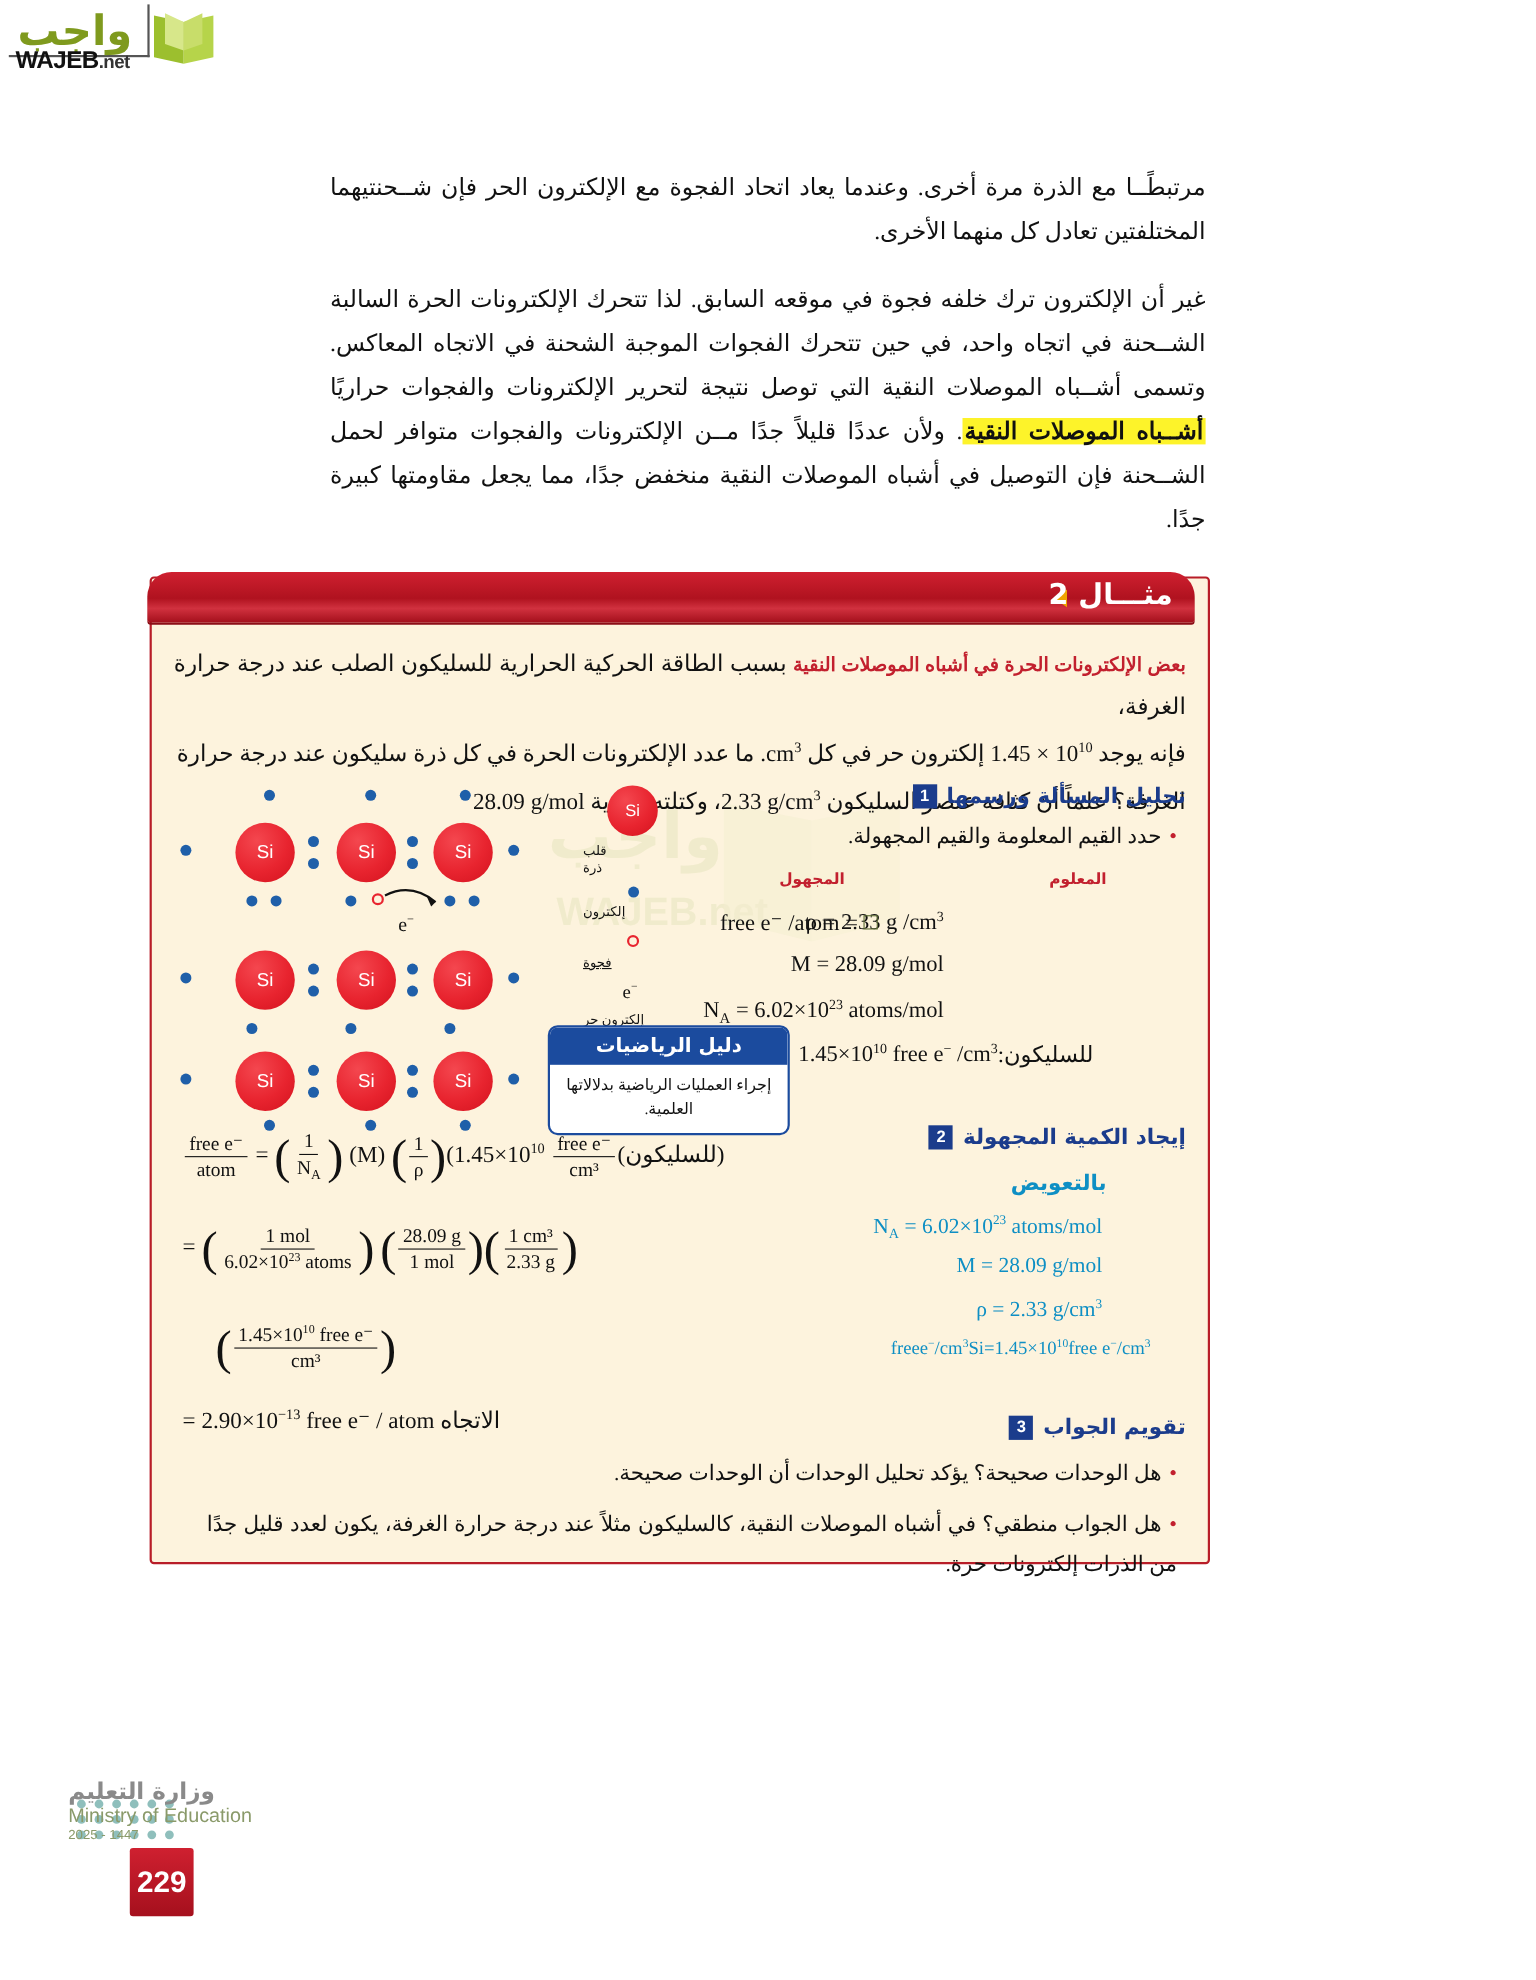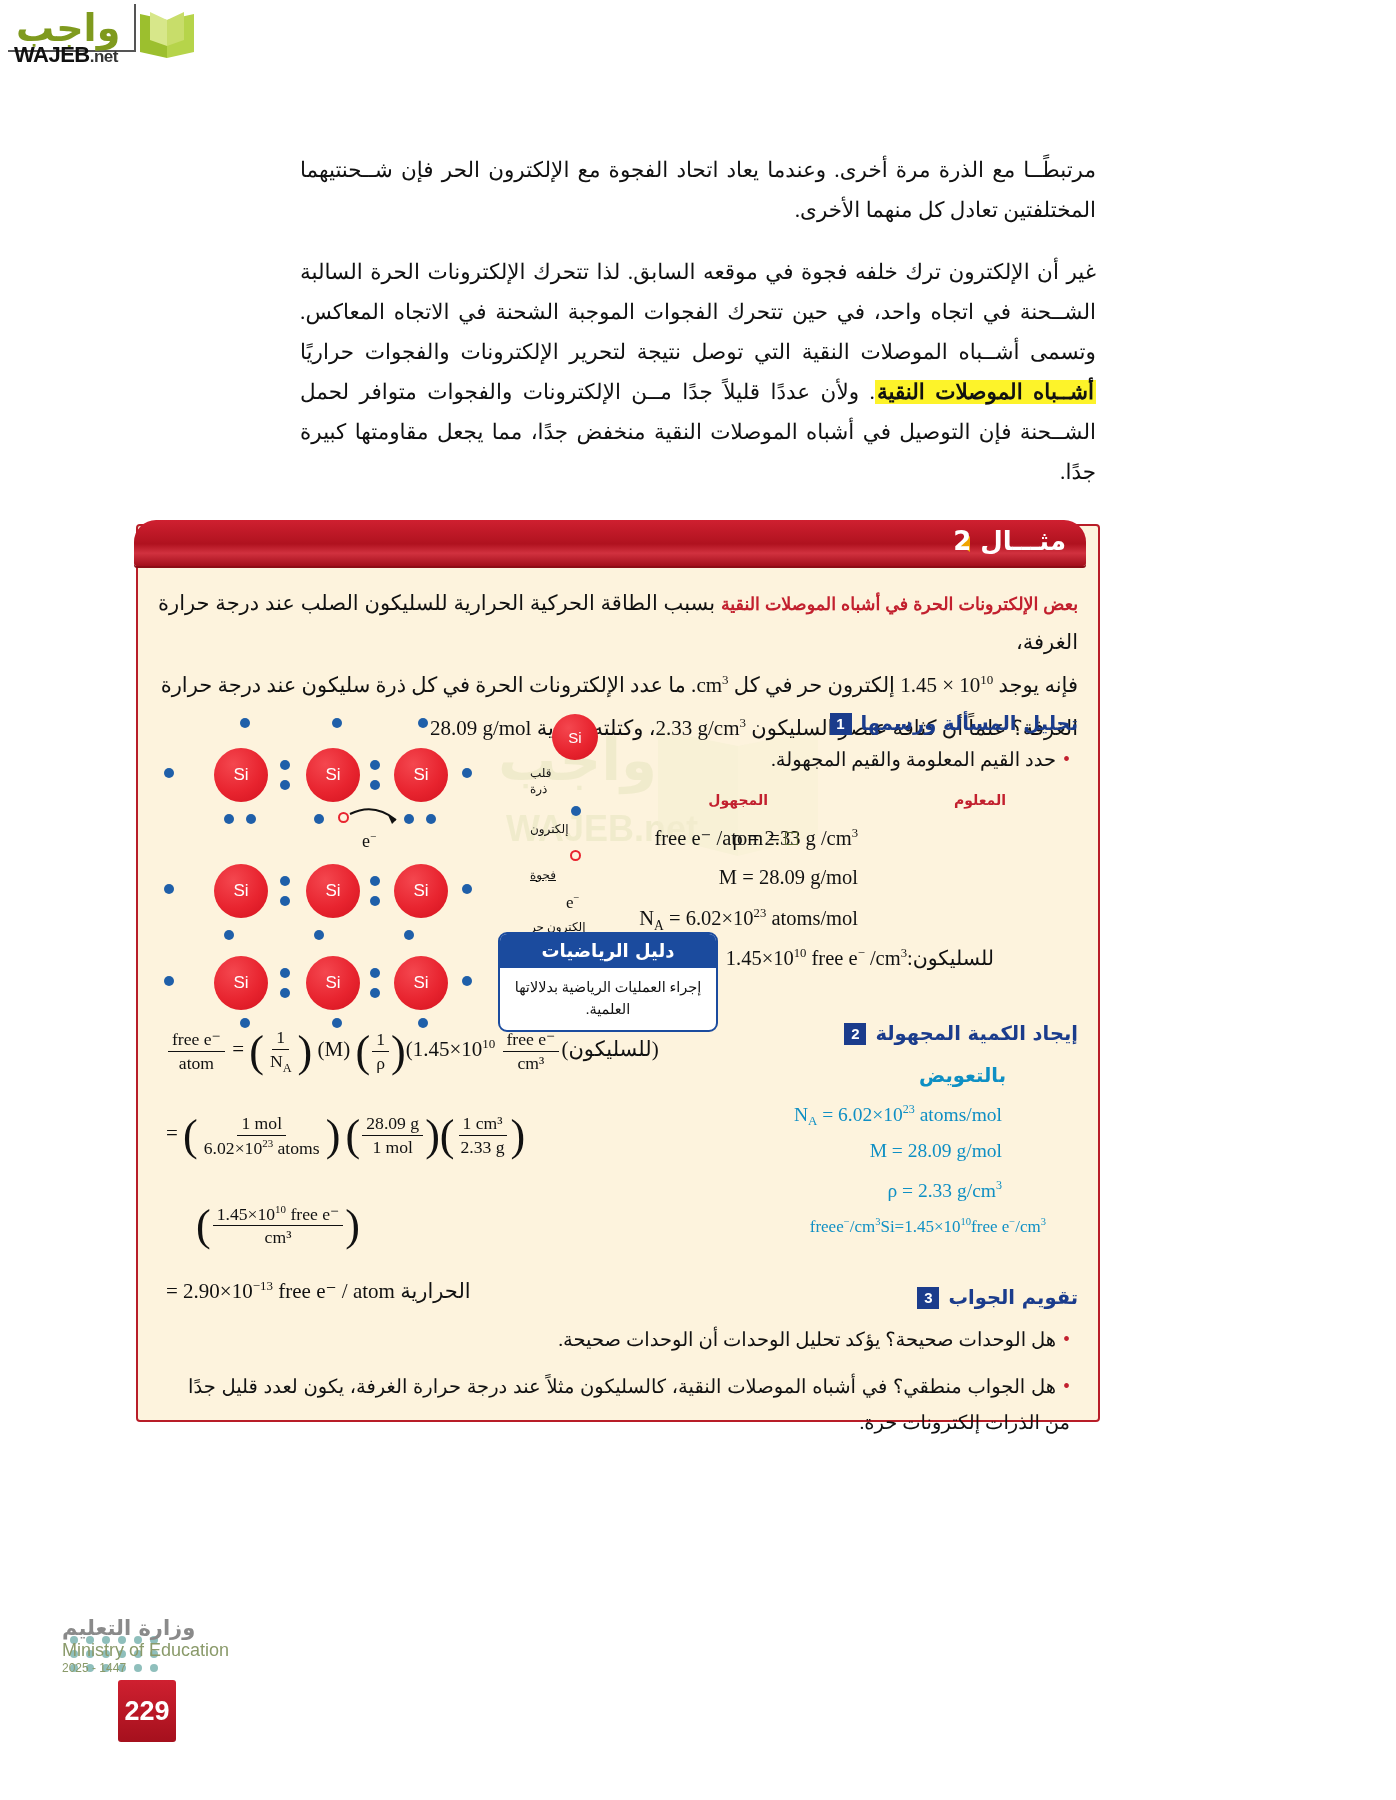--- a/index.html
+++ b/index.html
@@ -330,21 +330,21 @@
 
     <div style="position:absolute; left:30px; top:174px; white-space:nowrap;">
       <span class="paren">(</span><span class="frac">
         <span class="num"><span>1.45×10</span><sup class="s">10</sup><span> free e⁻</span></span>
         <span class="den">cm³</span>
       </span><span class="paren">)</span>
     </div>
 
     <div style="position:absolute; left:0; top:252px; white-space:nowrap;">
       <span>= 2.90×10</span><sup class="s">−13</sup><span> free e⁻ / atom</span>
-      <span style="direction:rtl">الحرارية</span>
+      <span style="direction:rtl">الاتجاه</span>
     </div>
   </div>
 
   <div class="step" style="right:20px; top:760px;">
     <div class="step-lbl">تقويم الجواب</div>
     <div class="step-num">3</div>
   </div>
   <div class="bullet-line" style="right:28px; left:320px; top:796px; line-height:34px; text-align:justify;">هل الوحدات صحيحة؟ يؤكد تحليل الوحدات أن الوحدات صحيحة.</div>
   <div class="bullet-line" style="right:28px; left:50px; top:842px; line-height:36px; text-align:justify;">هل الجواب منطقي؟ في أشباه الموصلات النقية، كالسليكون مثلاً عند درجة حرارة الغرفة، يكون لعدد قليل جدًا من الذرات إلكترونات حرة.</div>
 

